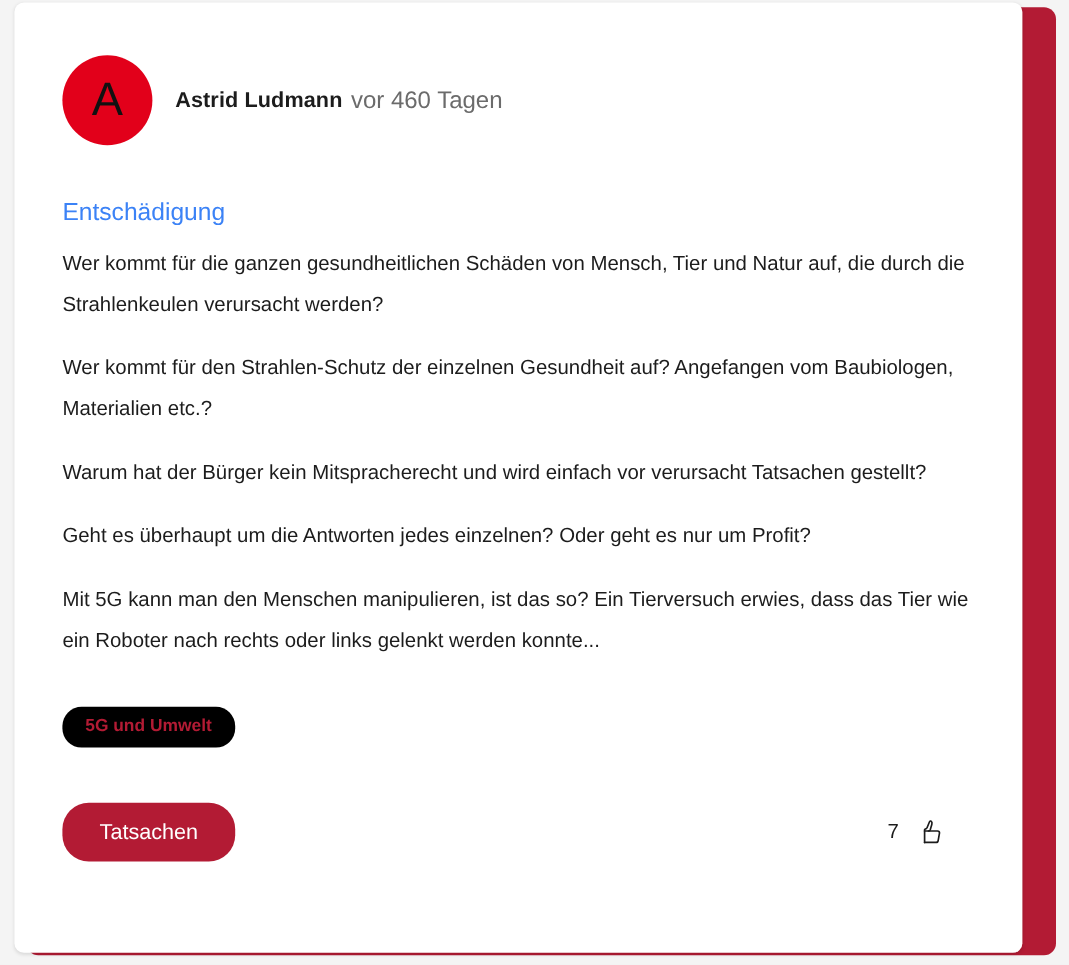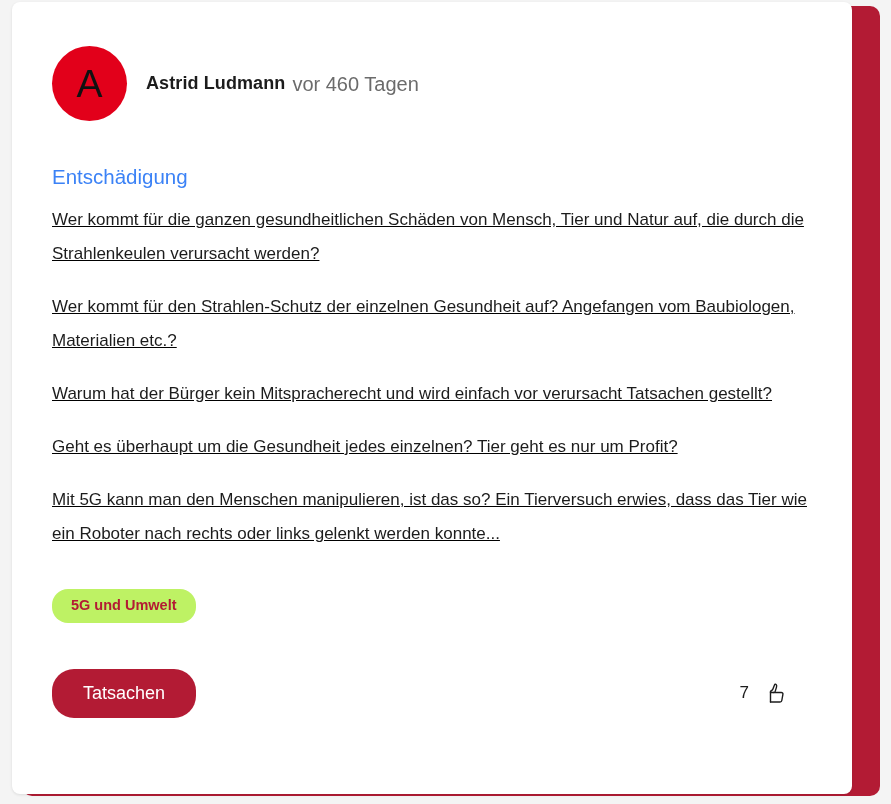--- a/index.html
+++ b/index.html
@@ -76,37 +76,36 @@
   }
   
   .post-title {
     margin-top: 44px;
     font-size: 20.5px;
     color: #3b82f6;
     font-weight: 400;
   }
   .post-body {
     margin-top: 14px;
-    text-decoration: underline;
   }
   .post-body p {
     font-size: 17px;
     line-height: 34px;
     color: #1c1c1c;
     margin: 0 0 19px 0;
     max-width: 775px;
   }
   
   .tags {
     margin-top: 38px;
     display: flex;
     gap: 16px;
   }
   .tag {
-    background: #bef264;
+    background: #000000;
     color: #b31b34;
     font-size: 14.5px;
     font-weight: bold;
     border-radius: 16px;
     padding: 9px 19px 10px 19px;
     line-height: 1;
     white-space: nowrap;
   }
   
   .footer {
@@ -161,21 +160,21 @@
           <div class="author-meta">vor 460 Tagen</div>
         </div>
       </div>
 
       <div class="post-title">Entschädigung</div>
 
       <div class="post-body">
         <p>Wer kommt für die ganzen gesundheitlichen Schäden von Mensch, Tier und Natur auf, die durch die Strahlenkeulen verursacht werden?</p>
         <p>Wer kommt für den Strahlen-Schutz der einzelnen Gesundheit auf? Angefangen vom Baubiologen, Materialien etc.?</p>
         <p>Warum hat der Bürger kein Mitspracherecht und wird einfach vor verursacht Tatsachen gestellt?</p>
-        <p>Geht es überhaupt um die Gesundheit jedes einzelnen? Tier geht es nur um Profit?</p>
+        <p>Geht es überhaupt um die Antworten jedes einzelnen? Oder geht es nur um Profit?</p>
         <p>Mit 5G kann man den Menschen manipulieren, ist das so? Ein Tierversuch erwies, dass das Tier wie ein Roboter nach rechts oder links gelenkt werden konnte...</p>
       </div>
 
       <div class="tags">
         <span class="tag">5G und Umwelt</span>
       </div>
 
       <div class="footer">
         <button class="reply-button">Tatsachen</button>
         <div class="likes">

